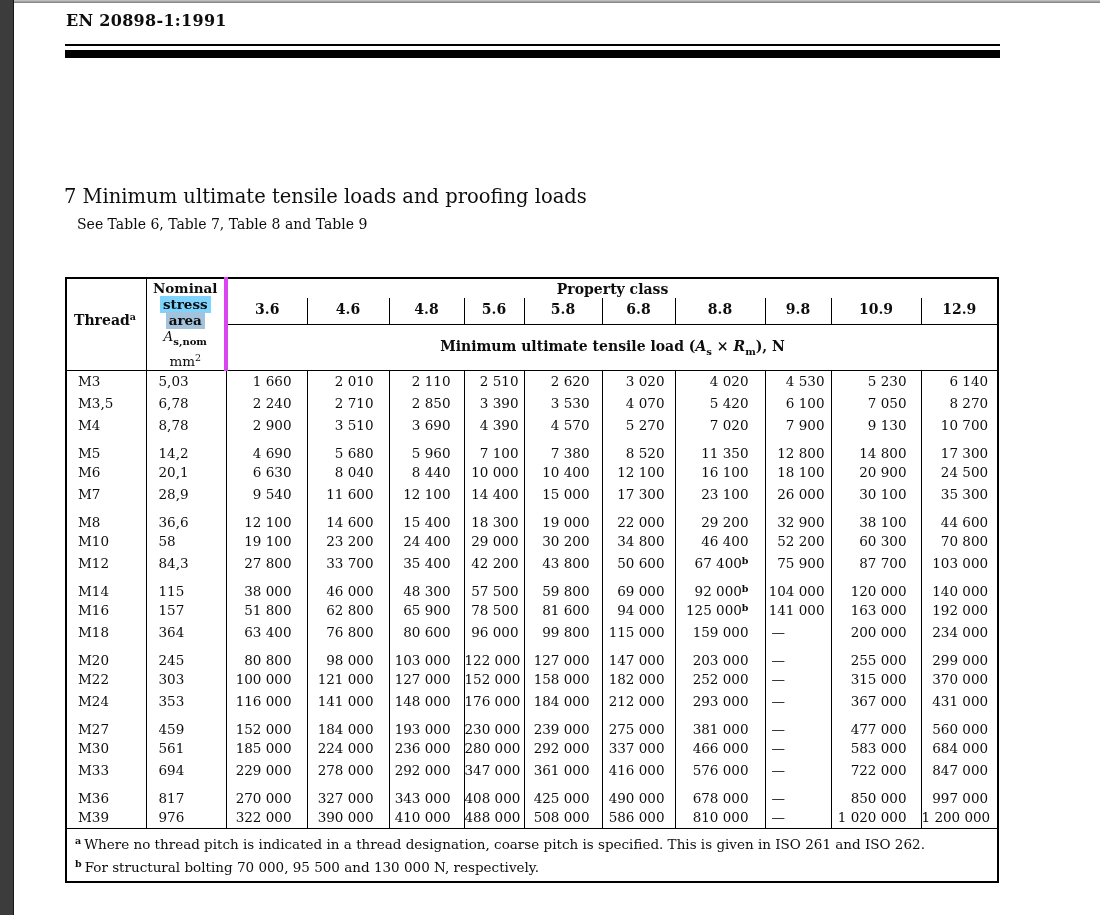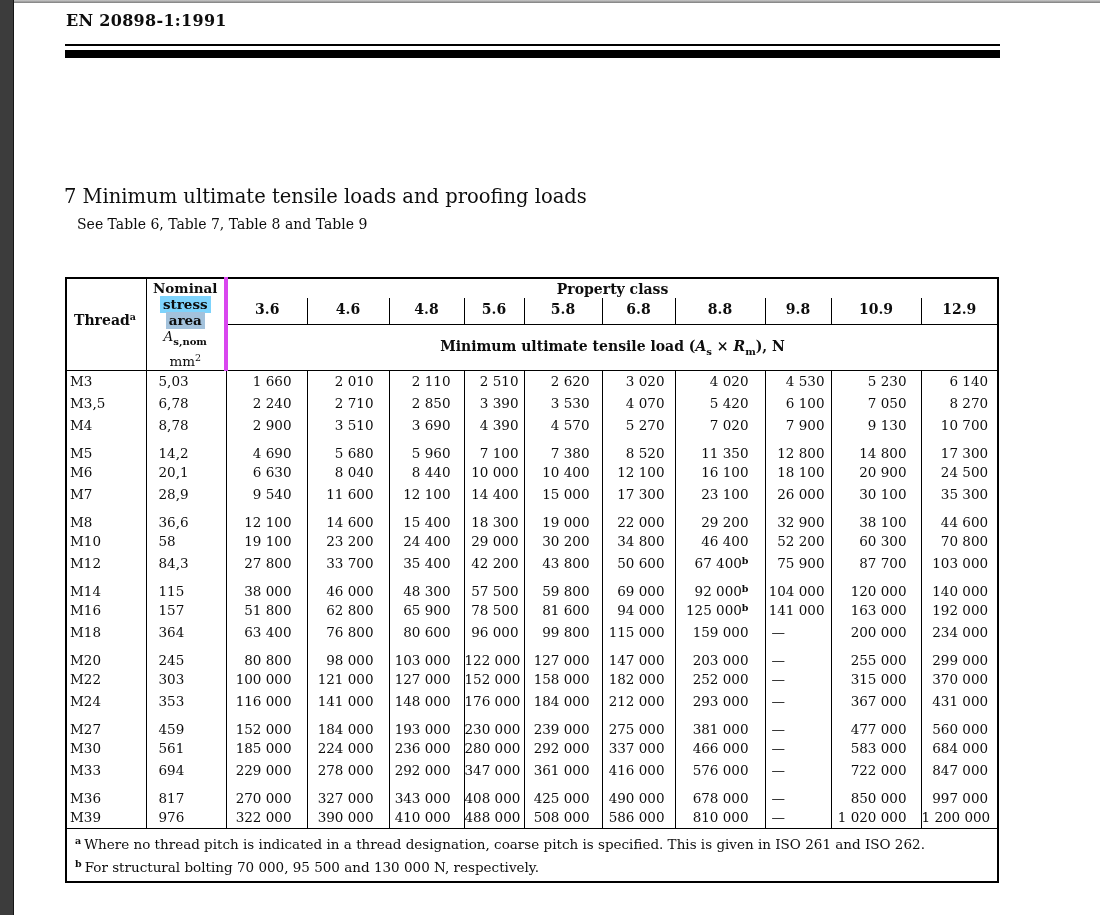--- a/index.html
+++ b/index.html
@@ -40,21 +40,21 @@
 
   .hl { padding:0 3px 1px 3px; }
   .it { font-style:italic; font-weight:normal; }
   .sub { font-size:10px; vertical-align:-4px; letter-spacing:0; }
   .sup { font-size:9.5px; vertical-align:5px; }
   .h-loadnote .it { font-weight:bold; }
 
   .t6 tbody td { height:22px; vertical-align:middle; }
   .t6 tbody td + td { border-left:1px solid #000; }
   .t6 tbody tr.gstart td { padding-top:9px; }
-  td.c-thread { text-align:left; padding-left:3px; }
+  td.c-thread { text-align:left; padding-left:11px; }
   td.c-area   { text-align:left; padding-left:12px; }
   td.c-load   { text-align:right; }
   .t6 td:nth-child(3){ padding-right:15px; }
   .t6 td:nth-child(4){ padding-right:15px; }
   .t6 td:nth-child(5){ padding-right:13px; }
   .t6 td:nth-child(6){ padding-right:5px; }
   .t6 td:nth-child(7){ padding-right:12px; }
   .t6 td:nth-child(8){ padding-right:10px; }
   .t6 td:nth-child(9){ padding-right:16px; }
   .t6 td:nth-child(10){ padding-right:6px; }

